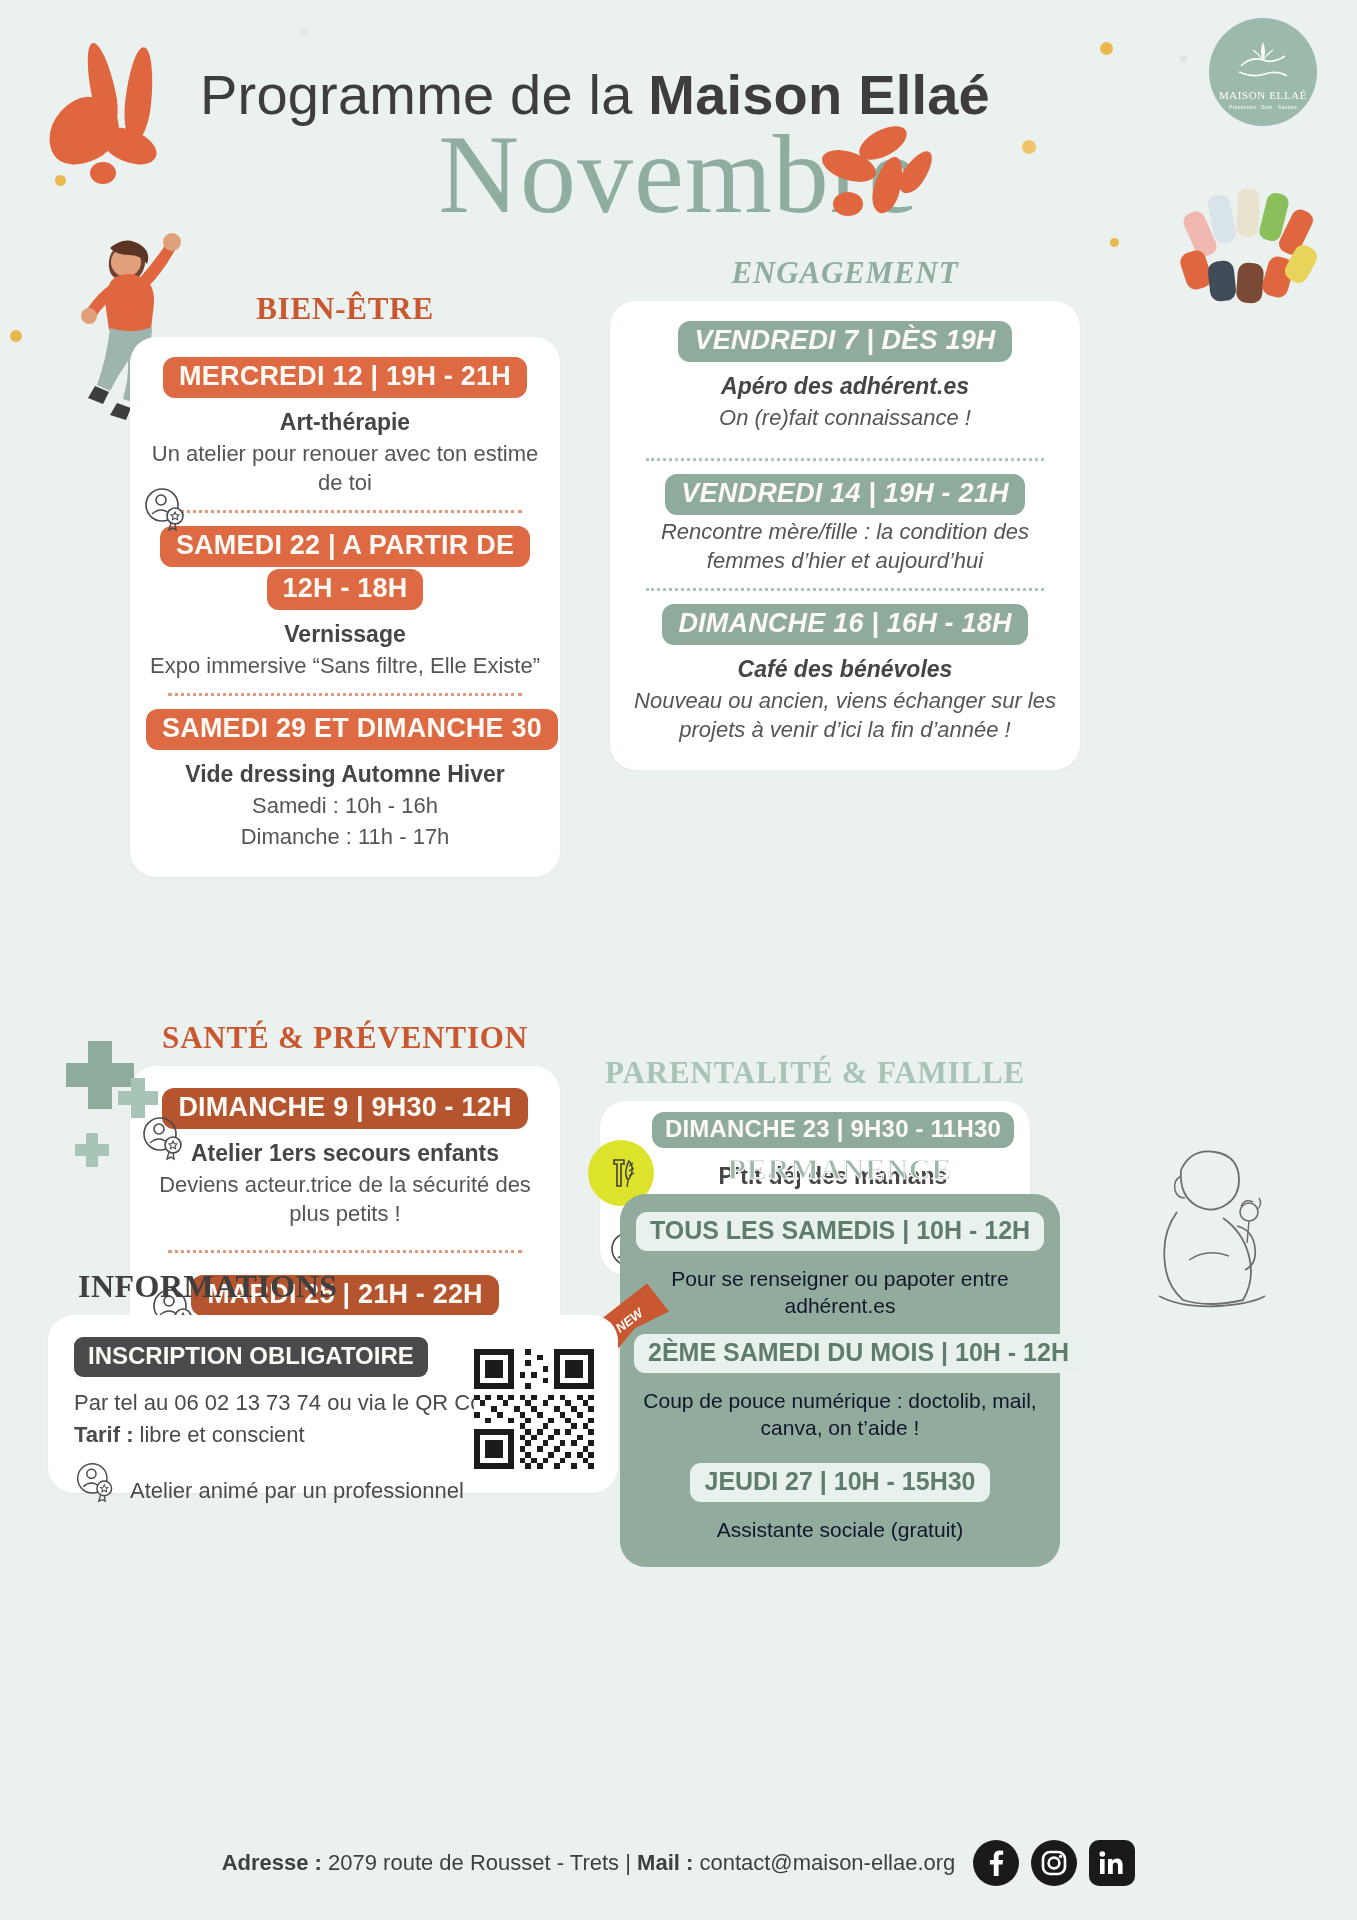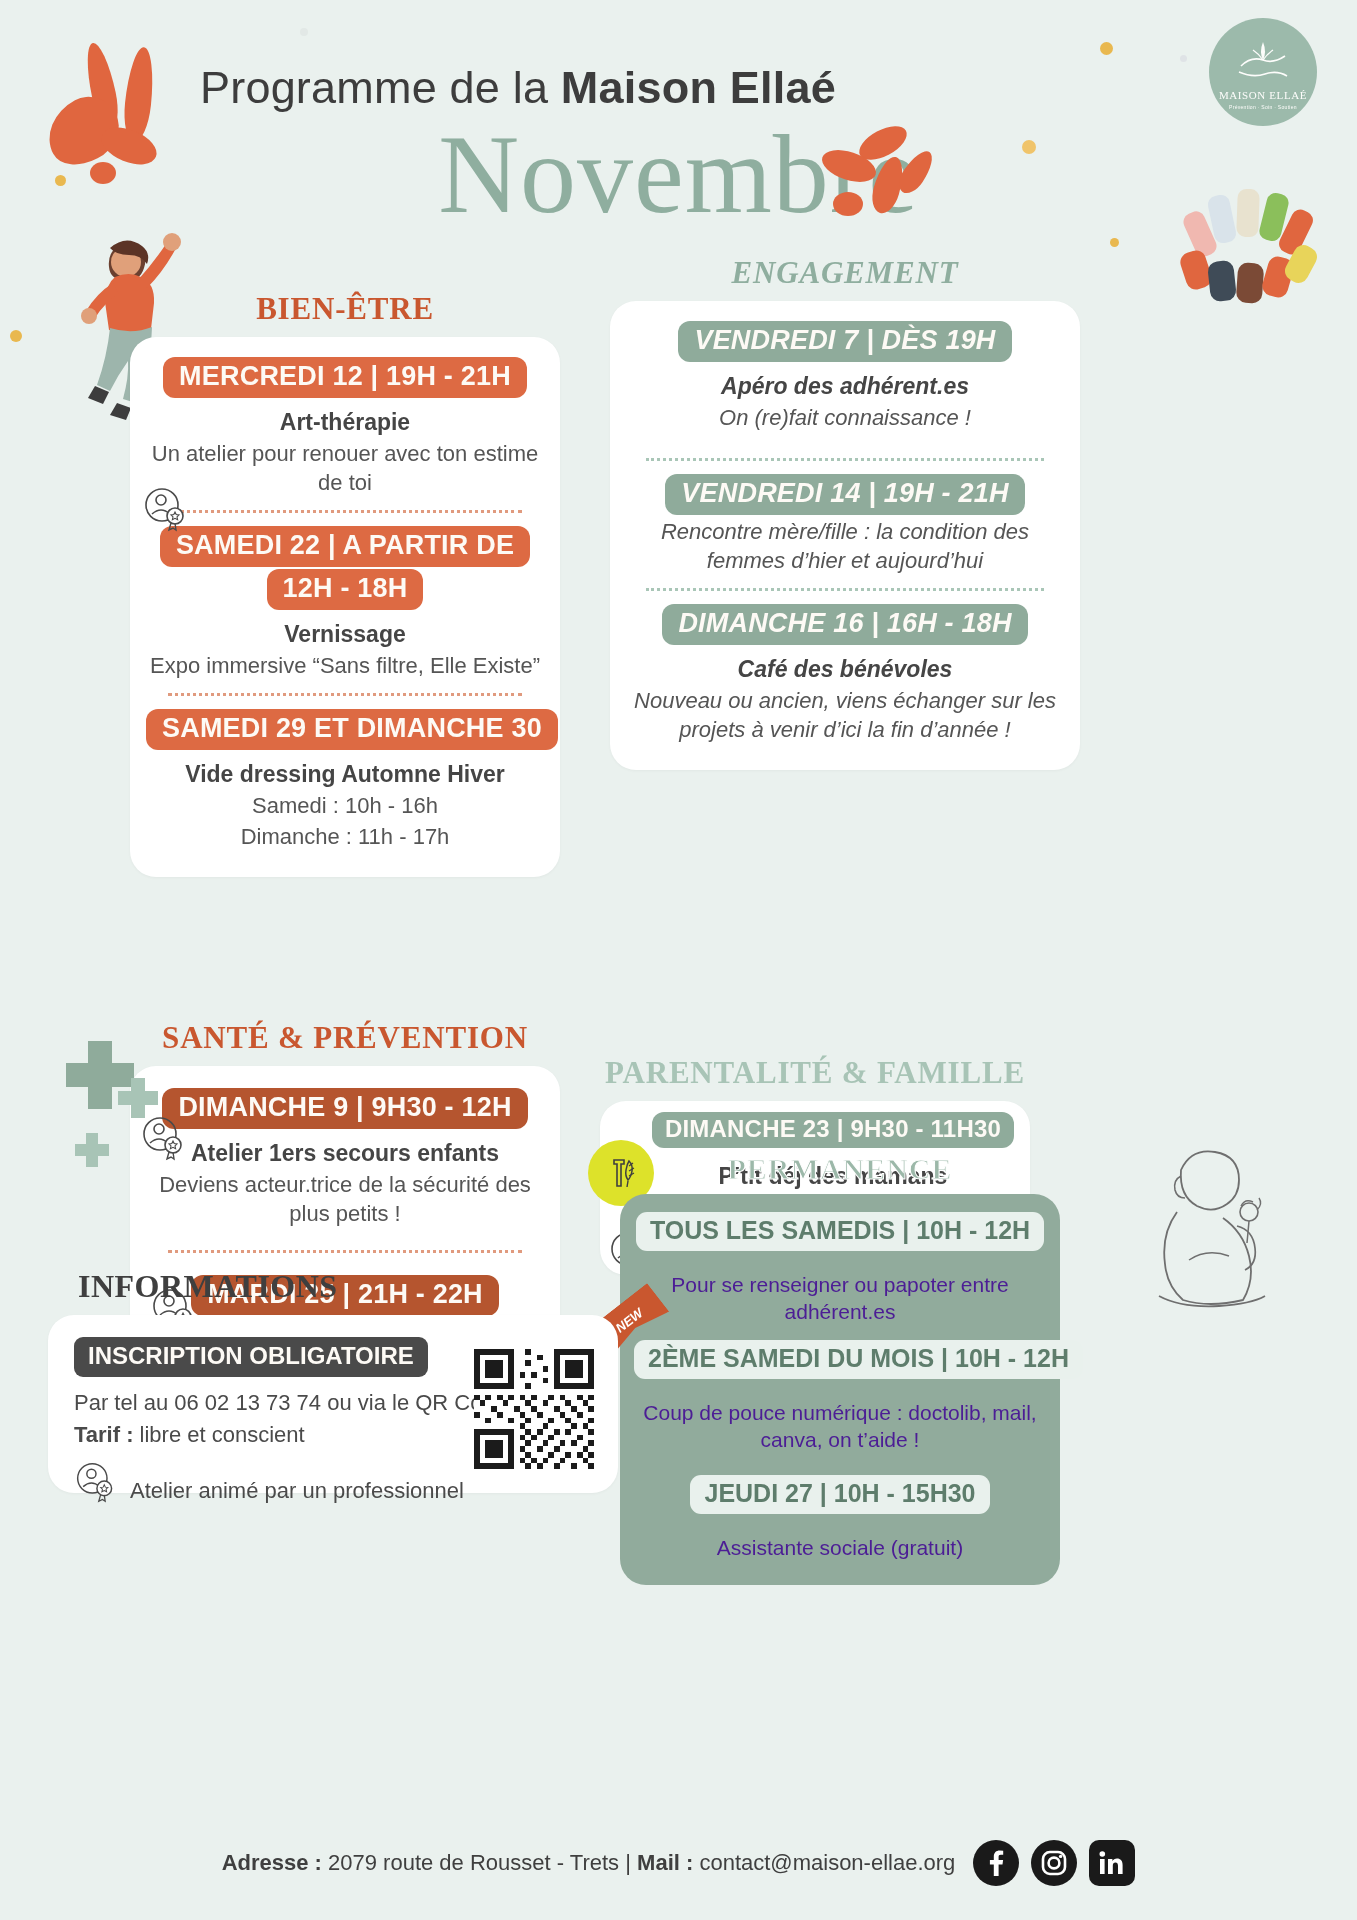--- a/index.html
+++ b/index.html
@@ -15,21 +15,21 @@
 
   
   .dot { position: absolute; border-radius: 50%; }
 
   
   .header { position: relative; height: 250px; }
 
   .title-line {
     position: absolute;
     left: 200px; top: 62px;
-    font-size: 45px;
+    font-size: 56px;
     letter-spacing: .2px;
     color: #3d3d3d;
     white-space: nowrap;
   }
   .title-line .bold { font-weight: bold; }
 
   .month {
     position: absolute;
     left: 0; right: 0; top: 110px;
     text-align: center;
@@ -141,21 +141,21 @@
   .perm-pill {
     display: inline-block;
     background: #e9f1ed;
     color: #5e7d6c;
     border-radius: 11px;
     font-weight: bold;
     font-size: 25px;
     padding: 4px 14px 6px;
     white-space: nowrap;
   }
-  .perm-desc { font-size: 21px; line-height: 1.3; margin-top: 20px; color: #4c1d95; }
+  .perm-desc { font-size: 21px; line-height: 1.3; margin-top: 14px; color: #0f172a; }
 
   .perm-heading {
     font-family: "Liberation Serif", serif;
     font-weight: bold;
     font-size: 30px;
     letter-spacing: 1px;
     color: #9cb8a9;
     -webkit-text-stroke: 1px #ffffff;
     text-align: center;
   }

